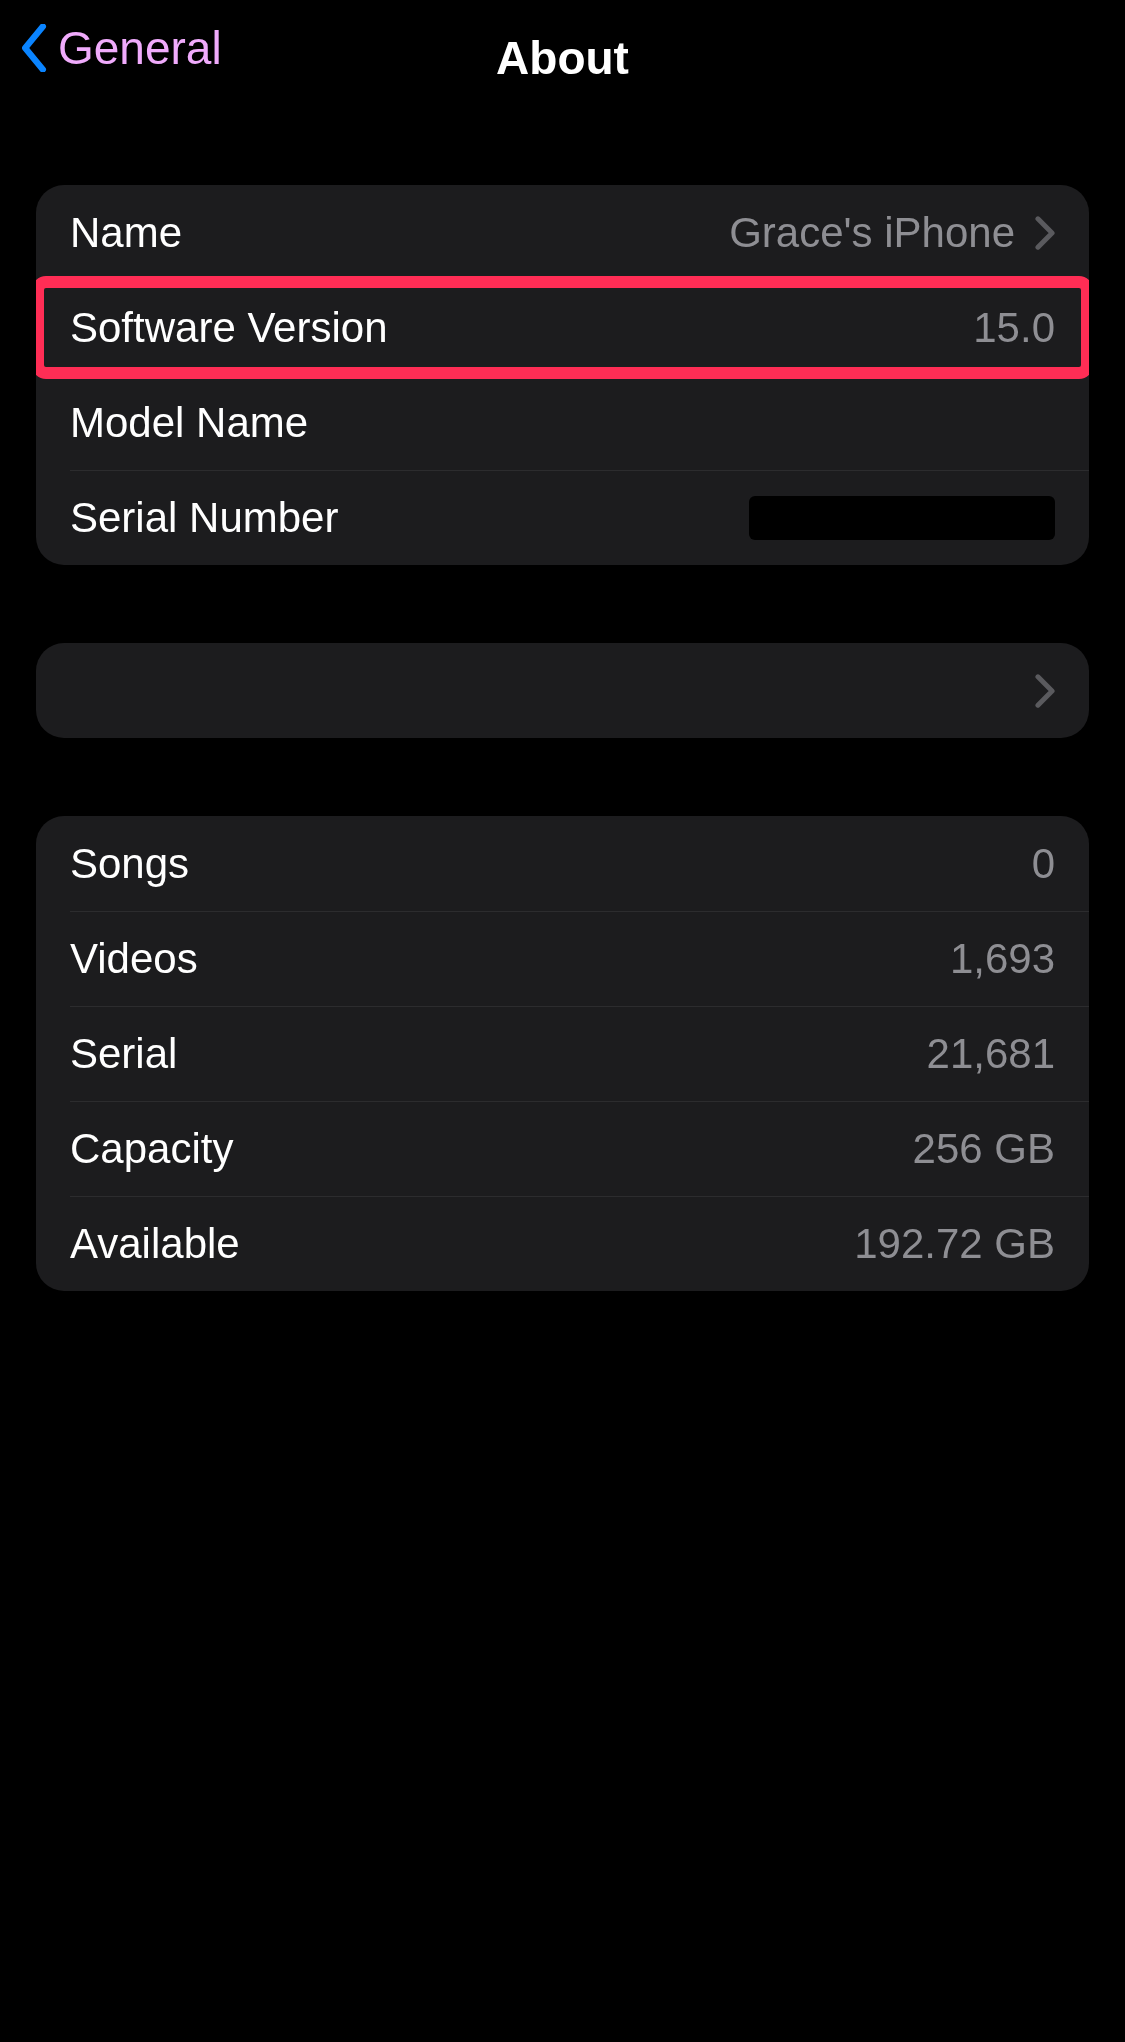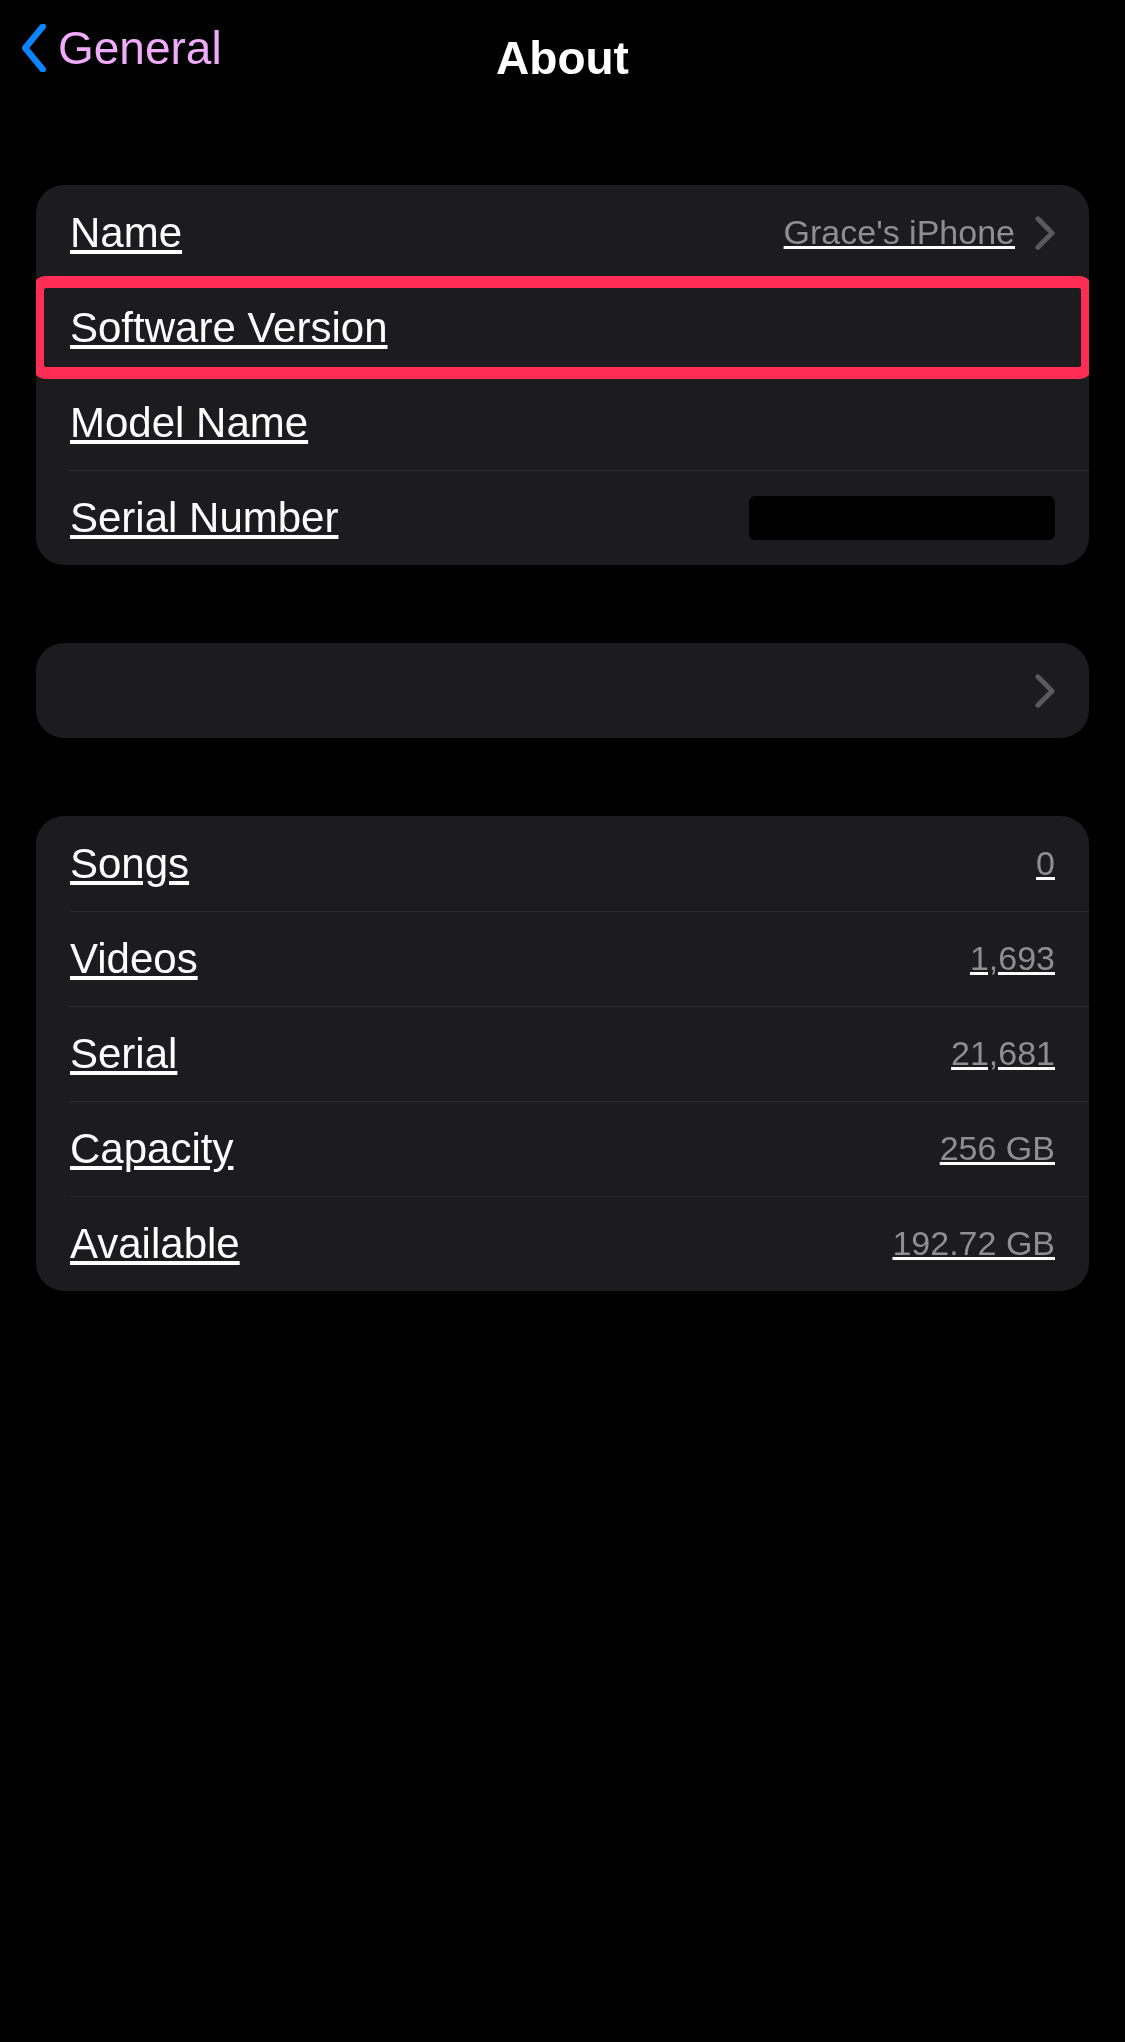--- a/index.html
+++ b/index.html
@@ -53,41 +53,40 @@
   }
   .gap-lg { height: 90px; }
   .gap-md { height: 78px; }
 
   .row {
     display: flex;
     align-items: center;
     height: 95px;
     padding: 0 34px;
     position: relative;
-    text-decoration: underline;
   }
   .row + .row::before {
     content: "";
     position: absolute;
     top: 0;
     left: 34px;
     right: 0;
     height: 1px;
     background: #2c2c2e;
   }
   .row .label {
     font-size: 42px;
     font-weight: 400;
     color: #ffffff;
     flex: 0 0 auto;
   }
   .row .value {
     flex: 1 1 auto;
     text-align: right;
-    font-size: 34px;
+    font-size: 42px;
     font-weight: 400;
     color: #8e8e93;
   }
   .row .disclosure {
     margin-left: 20px;
     flex: 0 0 auto;
     display: inline-flex;
     align-items: center;
   }
   .row .redacted {
@@ -142,20 +141,21 @@
       <span class="disclosure">
         <svg width="20" height="34" viewBox="0 0 14 24">
           <polyline points="2,2 12,12 2,22" fill="none" stroke="#5a5a5e" stroke-width="3.5" stroke-linecap="round" stroke-linejoin="round"></polyline>
         </svg>
       </span>
     </div>
 
     <div class="highlight-wrap">
       <div class="row">
         <span class="label">Software Version</span>
+        <span class="value">15.0</span>
       </div>
       <div class="highlight-box"></div>
     </div>
 
     <div class="row">
       <span class="label">Model Name</span>
     </div>
 
 
     <div class="row">

